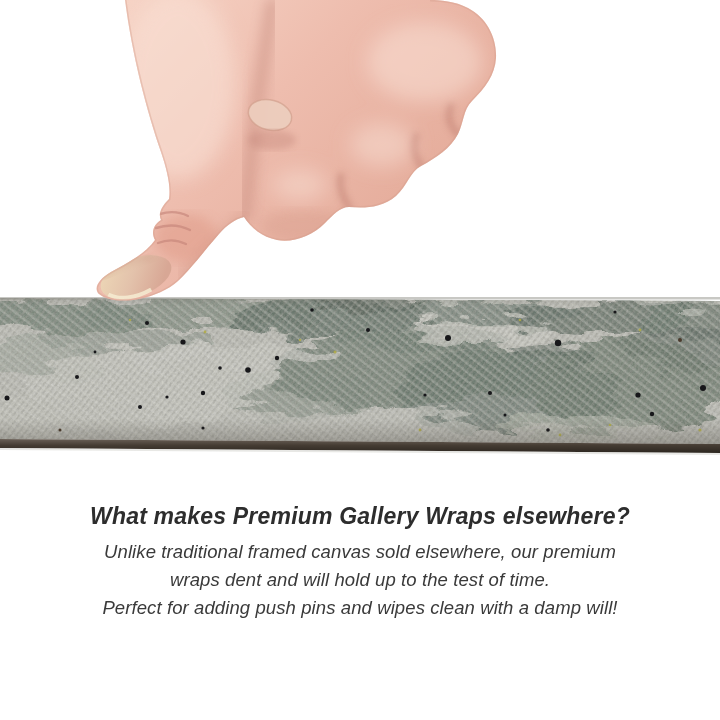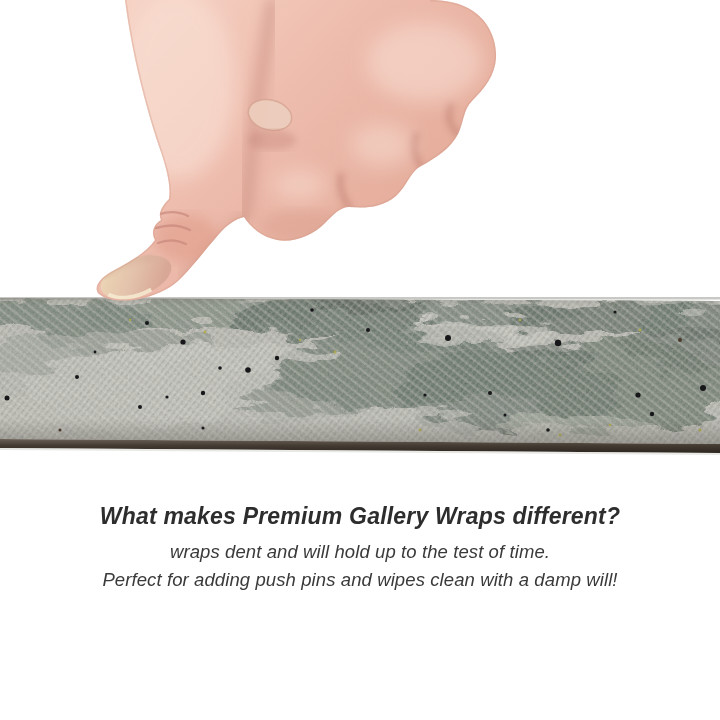--- a/index.html
+++ b/index.html
@@ -274,17 +274,18 @@
           <path d="M104,284 C112,293 128,297 146,294" stroke="#f6ecd2" stroke-width="4" fill="none" opacity="0.85"></path>
           <path d="M104,268 C116,260 138,258 158,264" stroke="#c08a76" stroke-width="2.5" fill="none" opacity="0.5" filter="url(#soft3)"></path>
         </g>
 
         <path d="M125,0 C132,55 147,112 161,152 C167,170 171,186 169,199 C161,207 158,214 161,220 C153,225 151,233 155,240 C146,253 128,263 111,272 C99,279 93,288 99,294 C107,301 124,302 139,299 C154,296 168,290 178,281 C191,269 204,251 219,234 C227,225 235,219 244,217 C251,228 262,237 277,240 C293,243 312,236 325,223 C333,215 340,207 349,207 C362,208 381,209 396,196 C407,186 410,172 421,166 C436,158 451,148 458,134 C464,122 463,110 472,101 C485,88 495,75 496,58 C497,38 487,18 468,8 C455,1 440,0 430,0" fill="none" stroke="#d49d8c" stroke-width="3" opacity="0.4"></path>
       </g>
     </g>
   </svg>
 
   <div class="copy">
-    <div class="heading">What makes Premium Gallery Wraps different?</div>
+    <div class="heading">What makes Premium Gallery Wraps elsewhere?</div>
+    <div class="line">Unlike traditional framed canvas sold elsewhere, our premium</div>
     <div class="line">wraps dent and will hold up to the test of time.</div>
     <div class="line">Perfect for adding push pins and wipes clean with a damp will!</div>
   </div>
 </div>
 
 </body></html>

